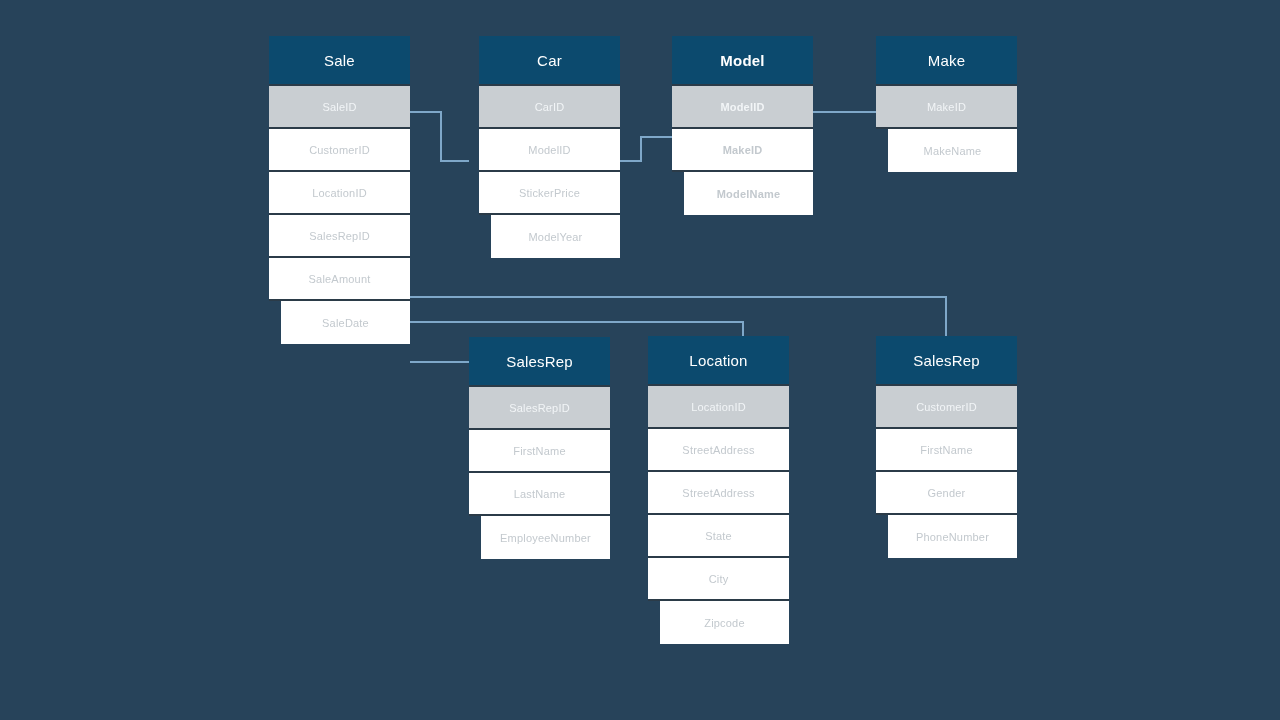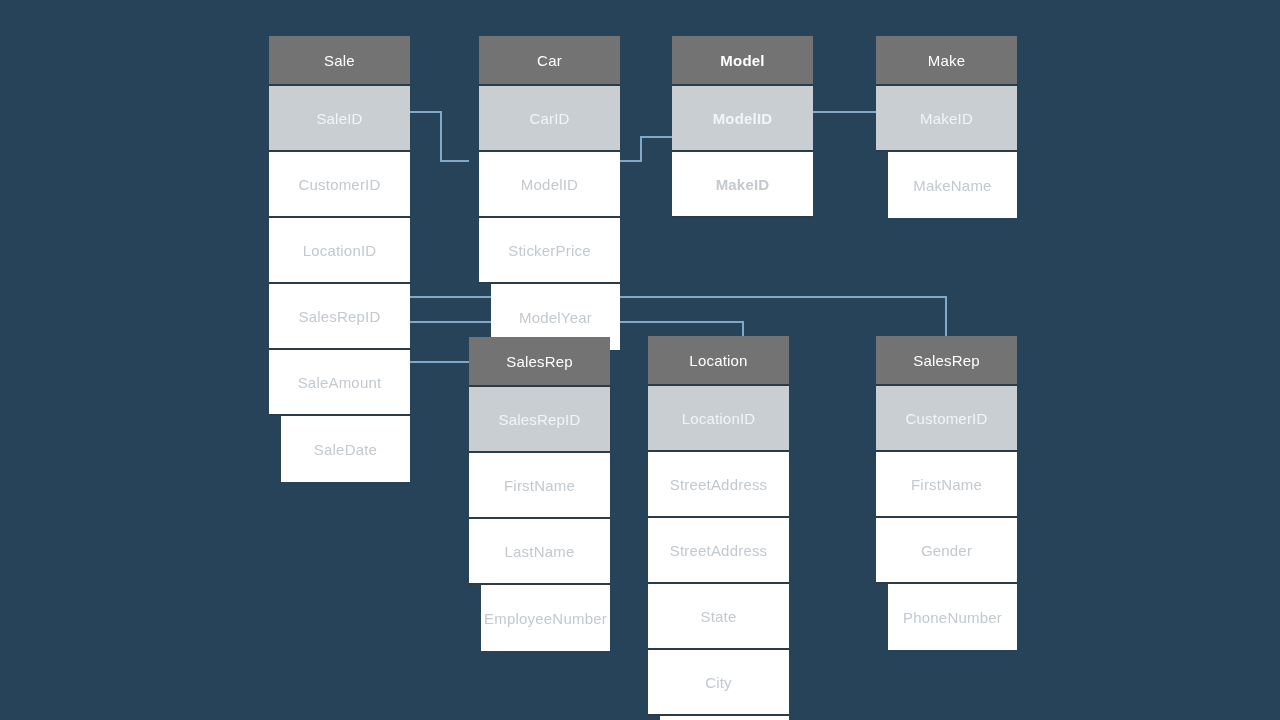--- a/index.html
+++ b/index.html
@@ -26,35 +26,35 @@
     width: 1280px;
     height: 720px;
     pointer-events: none;
   }
   .entity {
     position: absolute;
     box-sizing: border-box;
   }
   .entity-header {
     height: 50px;
-    background: #737373;
+    background: #0c4a6e;
     color: #ffffff;
     font-size: 15px;
     display: flex;
     align-items: center;
     justify-content: center;
     box-sizing: border-box;
     border-bottom: 2px solid #2b3b48;
     letter-spacing: 0.2px;
   }
   .field {
-    height: 66px;
+    height: 43px;
     background: #ffffff;
     color: #c3c9ce;
-    font-size: 15px;
+    font-size: 11px;
     display: flex;
     align-items: center;
     justify-content: center;
     box-sizing: border-box;
     border-bottom: 2px solid #2b3b48;
     letter-spacing: 0.2px;
   }
   .field.pk {
     background: #c9ced2;
     color: #f2f5f7;
@@ -90,20 +90,21 @@
         <div class="entity-header">Car</div>
         <div class="field pk">CarID</div>
         <div class="field">ModelID</div>
         <div class="field">StickerPrice</div>
         <div class="field last">ModelYear</div>
       </div>
       <div class="entity" style="left: 672px; top: 36px; width: 141px; font-weight: bold;">
         <div class="entity-header">Model</div>
         <div class="field pk">ModelID</div>
         <div class="field">MakeID</div>
+        <div class="field last">ModelName</div>
       </div>
       <div class="entity" style="left: 876px; top: 36px; width: 141px;">
         <div class="entity-header">Make</div>
         <div class="field pk">MakeID</div>
         <div class="field last">MakeName</div>
       </div>
       <div class="entity" style="left: 469px; top: 337px; width: 141px;">
         <div class="entity-header">SalesRep</div>
         <div class="field pk">SalesRepID</div>
         <div class="field">FirstName</div>

